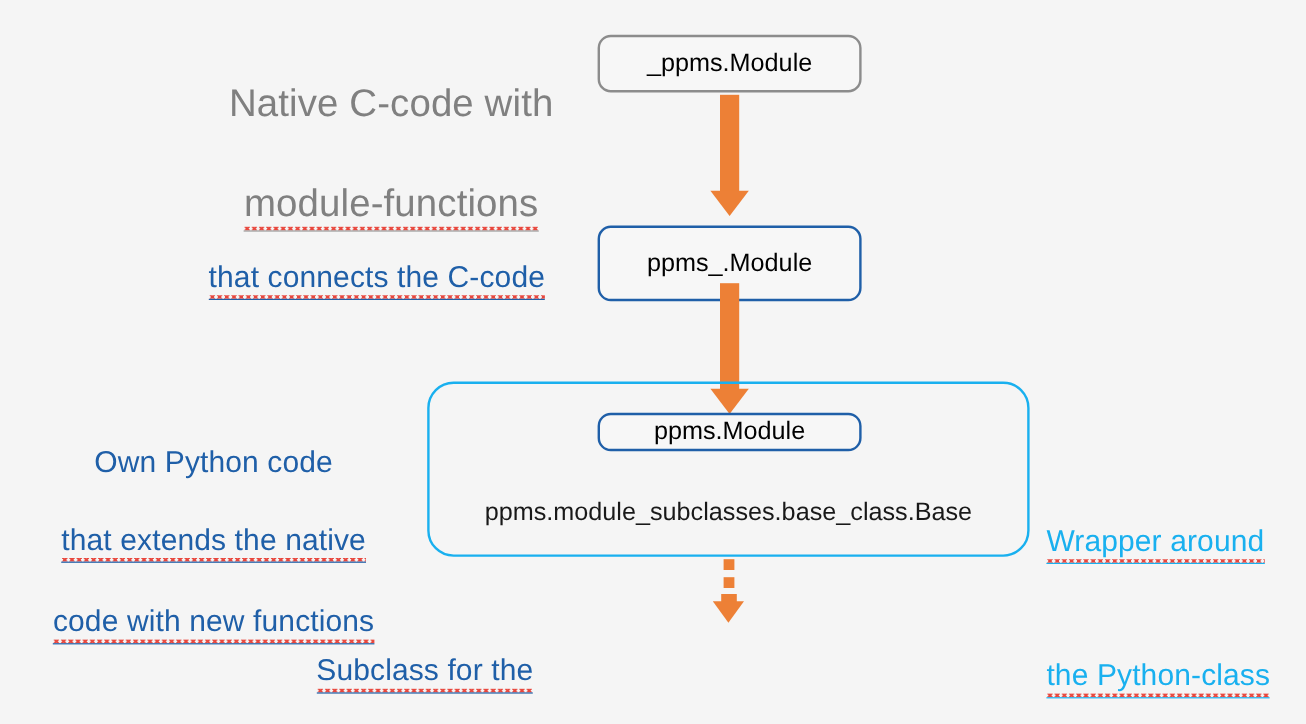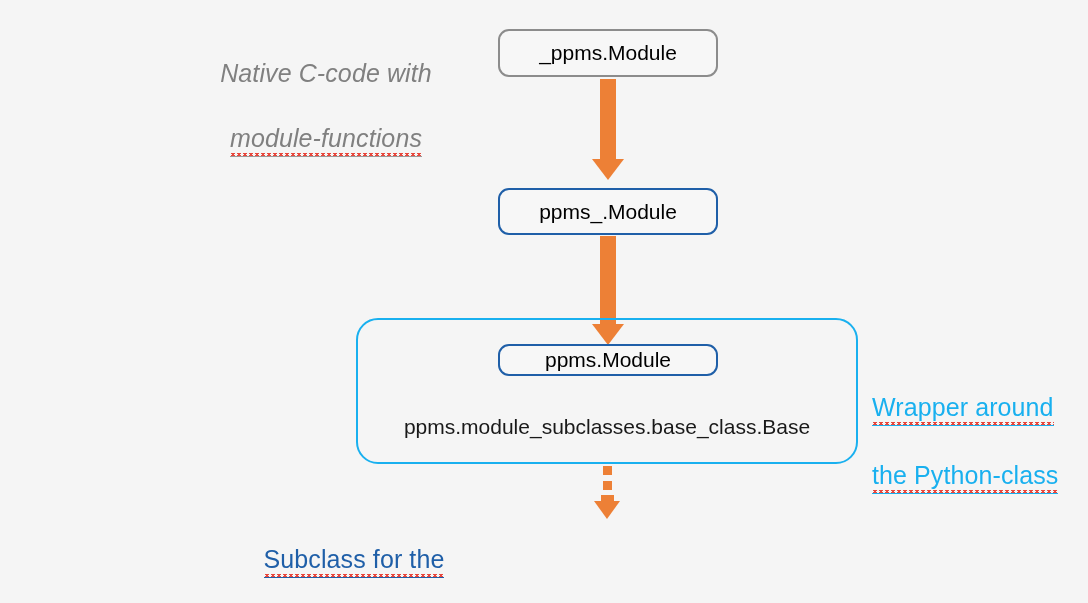--- a/index.html
+++ b/index.html
@@ -25,22 +25,21 @@
   
   .caption {
     position: absolute;
     text-align: center;
     line-height: 1.30;
     white-space: pre-line;
     letter-spacing: 0.1px;
   }
   .caption-gray {
     color: #808080;
-    font-size: 25px;
-    font-style: italic;
+    font-size: 32px;
   }
   .caption-blue {
     color: #1f5fa8;
     font-size: 25px;
   }
   .caption-cyan {
     color: #19b0ef;
     font-size: 25px;
   }
 
@@ -51,21 +50,21 @@
     background-repeat: repeat-x;
     background-position: bottom left;
     background-size: 6px 3px;
     background-image:
       linear-gradient(45deg, transparent 40%, #e8463c 40%, #e8463c 60%, transparent 60%),
       linear-gradient(-45deg, transparent 40%, #e8463c 40%, #e8463c 60%, transparent 60%);
     padding-bottom: 2px;
   }
   .ul-gray { border-bottom: 1.5px solid #9a9a9a; }
   .ul-blue { border-bottom: 1.5px solid #1f5fa8; }
-  .ul-cyan { border-bottom: 1.5px solid #19b0ef; }
+  .ul-cyan { border-bottom: 1.5px solid #19b0ef; margin-top: 44px; }
 
   
   .node {
     position: absolute;
     box-sizing: border-box;
     background: #f7f7f7;
     display: flex;
     align-items: center;
     justify-content: center;
     font-size: 21px;
@@ -138,29 +137,35 @@
   </div>
 
   <div class="node node-gray" style="left:498px; top:29px; width:220px; height:48px;">
     <span>_ppms.Module</span>
   </div>
 
   <div class="arrow-shaft" style="left:600px; top:79px; width:16px; height:82px;"></div>
   <div class="arrow-head" style="left:592px; top:159px;"></div>
 
   <div class="caption caption-blue" style="left:142px; top:182px; width:344px;">
+    <div><span class="sq ul-blue">that connects the C-code</span></div>
   </div>
 
-  <div class="node node-blue" style="left:498px; top:188px; width:220px; height:47px;">
+  <div class="node node-blue" style="left:498px; top:188px; width:220px; height:63px;">
     <span>ppms_.Module</span>
   </div>
 
   <div class="arrow-shaft" style="left:600px; top:236px; width:16px; height:90px;"></div>
   <div class="arrow-head" style="left:592px; top:324px;"></div>
 
+  <div class="caption caption-blue" style="left:18px; top:336px; width:320px;">
+    <div><span>Own Python code</span></div>
+    <div><span class="sq ul-blue">that extends the native</span></div>
+    <div><span class="sq ul-blue">code with new functions</span></div>
+  </div>
 
   <div class="wrapper-box" style="left:356px; top:318px; width:502px; height:146px;"></div>
 
   <div class="node node-blue" style="left:498px; top:344px; width:220px; height:32px;">
     <span>ppms.Module</span>
   </div>
 
   <div class="wrapper-sub" style="left:356px; top:415px; width:502px;">
     <span>ppms.module_subclasses.base_class.Base</span>
   </div>

